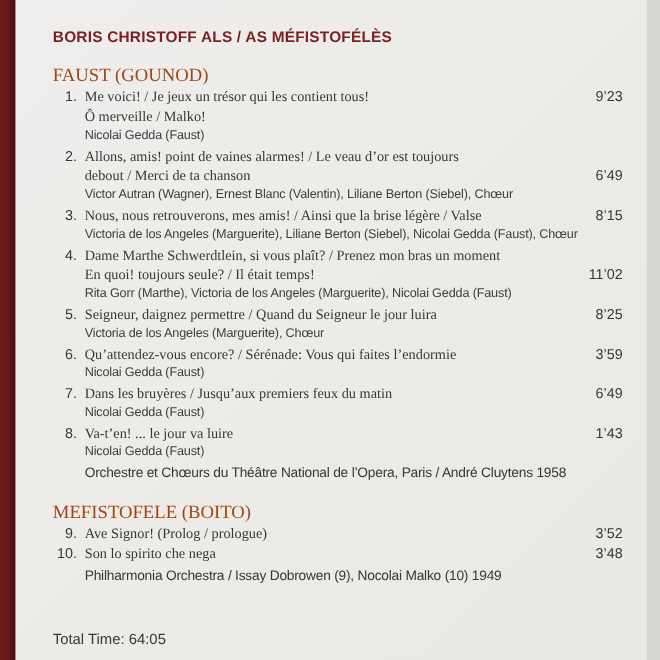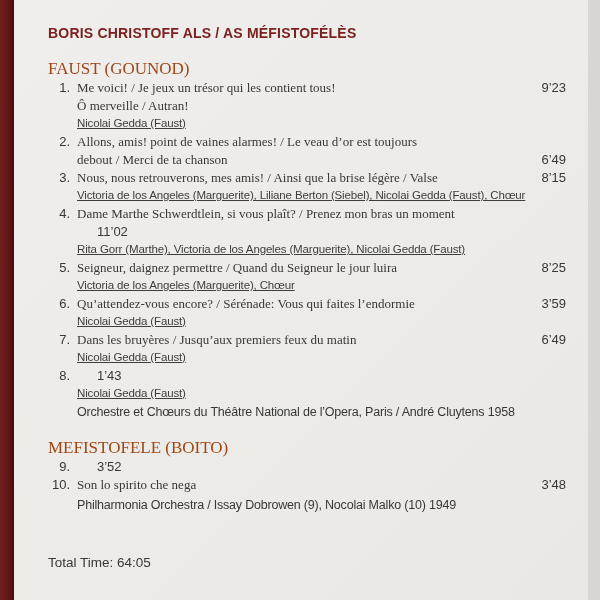--- a/index.html
+++ b/index.html
@@ -25,24 +25,24 @@
     color:#7b2121; letter-spacing:0.2px; margin:0;
   }
   .heading {
     font-family:"Liberation Serif", serif;
     font-size:17px; line-height:20px;
     color:#9f4717; margin:17px 0 0 0;
   }
   .track-line { display:flex; align-items:baseline; font-size:13px; line-height:18px; }
   .num  { flex:0 0 22px; text-align:right; margin-right:7px; white-space:pre; }
   .text { flex:1 1 auto;font-family:Liberation Serif, serif; }
-  .time { flex:0 0 auto; margin-left:20px; }
+  .time { flex:0 0 auto; margin-left:4px; }
   .credit {
     font-size:11.5px; line-height:16px; letter-spacing:-0.15px;
-    margin:0 0 2px 29px; color:#3d3d3d; white-space:nowrap;text-decoration:underline;
+    margin:0 0 2px 29px; color:#3d3d3d; white-space:nowrap;
   }
   .orch-footer {
     font-size:12.5px; line-height:18px; letter-spacing:-0.2px;
     margin:2px 0 0 29px; white-space:nowrap;
   }
   .total { font-size:13.5px; line-height:18px; margin-top:40px; }
 </style>
 </head>
 <body>
 
@@ -54,53 +54,55 @@
         <div class="section">
           <div class="heading">FAUST (GOUNOD)</div>
           <div class="track">
             <div class="track-line">
               <span class="num">1.</span>
               <span class="text">Me voici! / Je jeux un trésor qui les contient tous!</span>
               <span class="time">9’23</span>
             </div>
             <div class="track-line">
               <span class="num"></span>
-              <span class="text">Ô merveille / Autran!</span>
+              <span class="text">Ô merveille / Malko!</span>
               <span class="time"></span>
             </div>
             <div class="credit">Nicolai Gedda (Faust)</div>
           </div>
           <div class="track">
             <div class="track-line">
               <span class="num">2.</span>
               <span class="text">Allons, amis! point de vaines alarmes! / Le veau d’or est toujours</span>
               <span class="time"></span>
             </div>
             <div class="track-line">
               <span class="num"></span>
               <span class="text">debout / Merci de ta chanson</span>
               <span class="time">6’49</span>
             </div>
+            <div class="credit">Victor Autran (Wagner), Ernest Blanc (Valentin), Liliane Berton (Siebel), Chœur</div>
           </div>
           <div class="track">
             <div class="track-line">
               <span class="num">3.</span>
               <span class="text">Nous, nous retrouverons, mes amis! / Ainsi que la brise légère / Valse</span>
               <span class="time">8’15</span>
             </div>
             <div class="credit">Victoria de los Angeles (Marguerite), Liliane Berton (Siebel), Nicolai Gedda (Faust), Chœur</div>
           </div>
           <div class="track">
             <div class="track-line">
               <span class="num">4.</span>
               <span class="text">Dame Marthe Schwerdtlein, si vous plaît? / Prenez mon bras un moment</span>
               <span class="time"></span>
             </div>
             <div class="track-line">
               <span class="num"></span>
+              <span class="text">En quoi! toujours seule? / Il était temps!</span>
               <span class="time">11’02</span>
             </div>
             <div class="credit">Rita Gorr (Marthe), Victoria de los Angeles (Marguerite), Nicolai Gedda (Faust)</div>
           </div>
           <div class="track">
             <div class="track-line">
               <span class="num">5.</span>
               <span class="text">Seigneur, daignez permettre / Quand du Seigneur le jour luira</span>
               <span class="time">8’25</span>
             </div>
@@ -118,31 +120,33 @@
             <div class="track-line">
               <span class="num">7.</span>
               <span class="text">Dans les bruyères / Jusqu’aux premiers feux du matin</span>
               <span class="time">6’49</span>
             </div>
             <div class="credit">Nicolai Gedda (Faust)</div>
           </div>
           <div class="track">
             <div class="track-line">
               <span class="num">8.</span>
+              <span class="text">Va-t’en! ... le jour va luire</span>
               <span class="time">1’43</span>
             </div>
             <div class="credit">Nicolai Gedda (Faust)</div>
           </div>
           <div class="orch-footer">Orchestre et Chœurs du Théâtre National de l’Opera, Paris / André Cluytens 1958</div>
         </div>
         <div class="section">
           <div class="heading">MEFISTOFELE (BOITO)</div>
           <div class="track">
             <div class="track-line">
               <span class="num">9.</span>
+              <span class="text">Ave Signor! (Prolog / prologue)</span>
               <span class="time">3’52</span>
             </div>
           </div>
           <div class="track">
             <div class="track-line">
               <span class="num">10.</span>
               <span class="text">Son lo spirito che nega</span>
               <span class="time">3’48</span>
             </div>
           </div>

